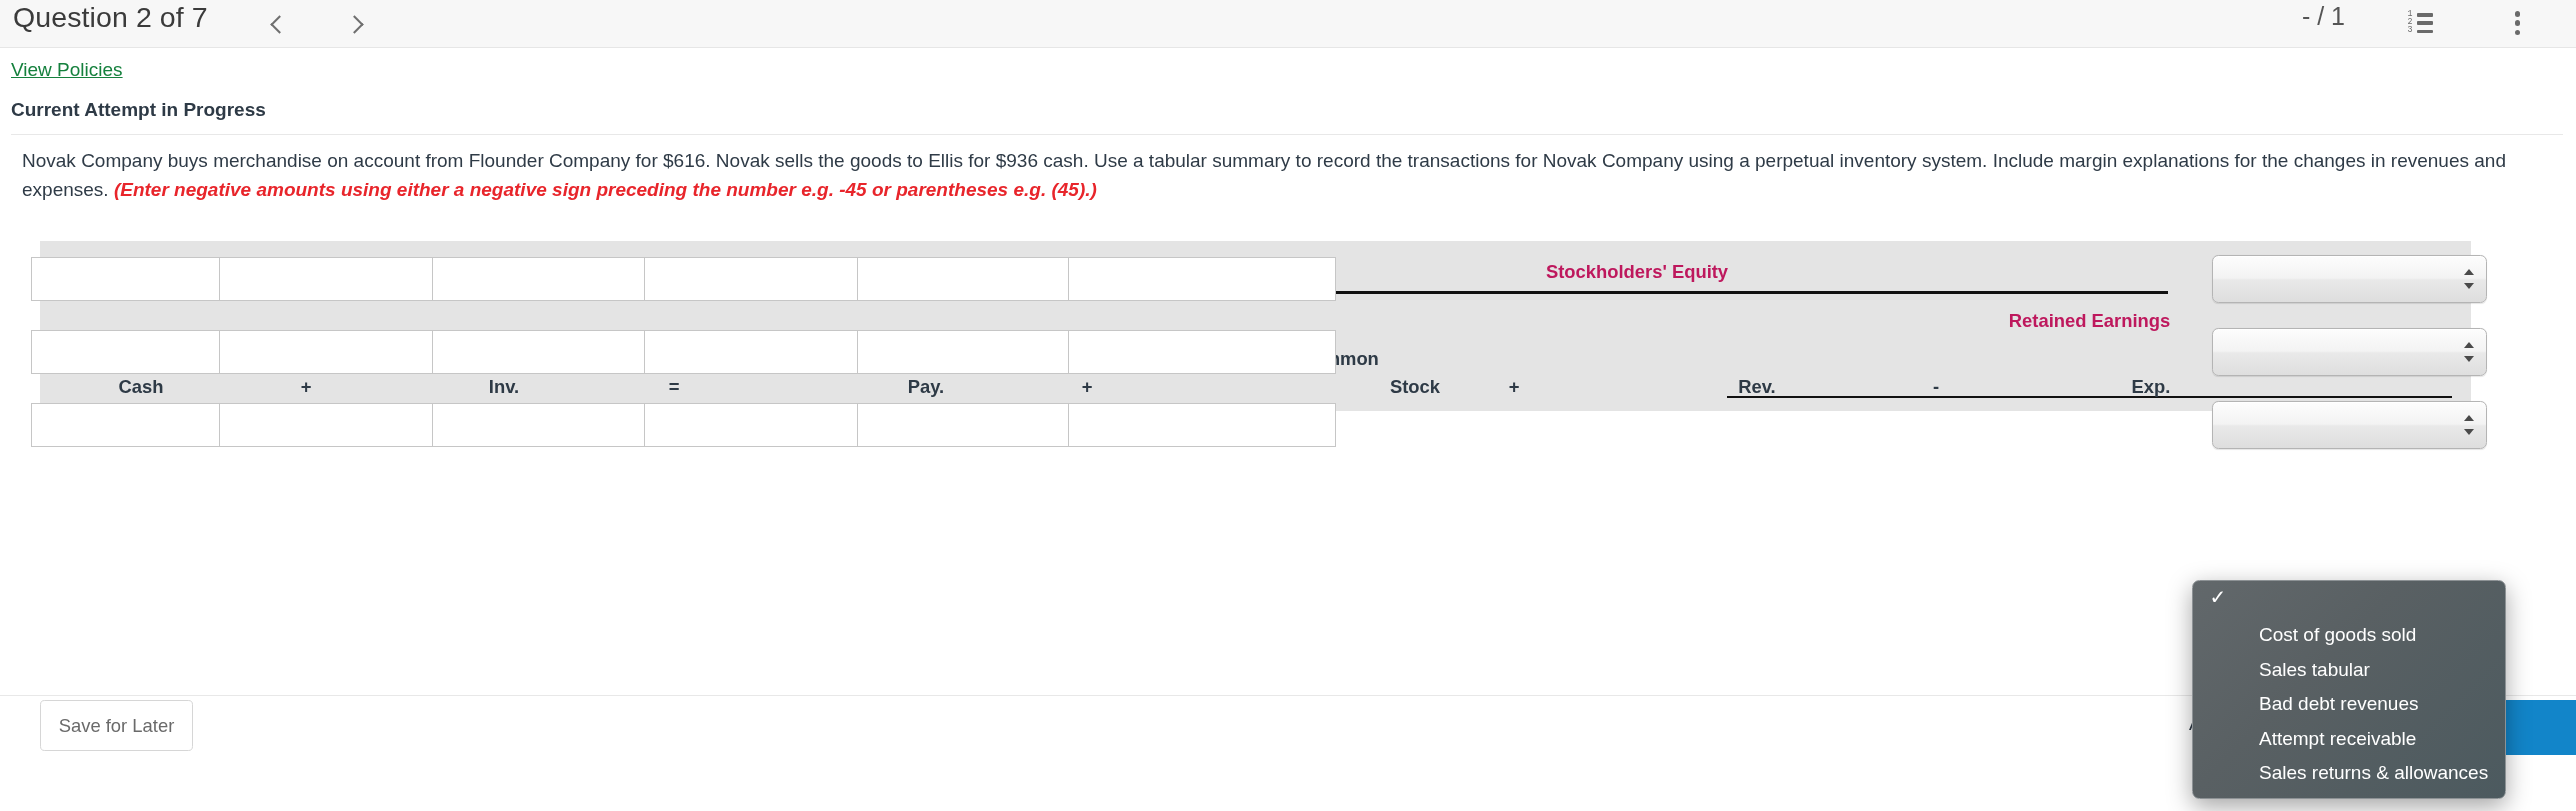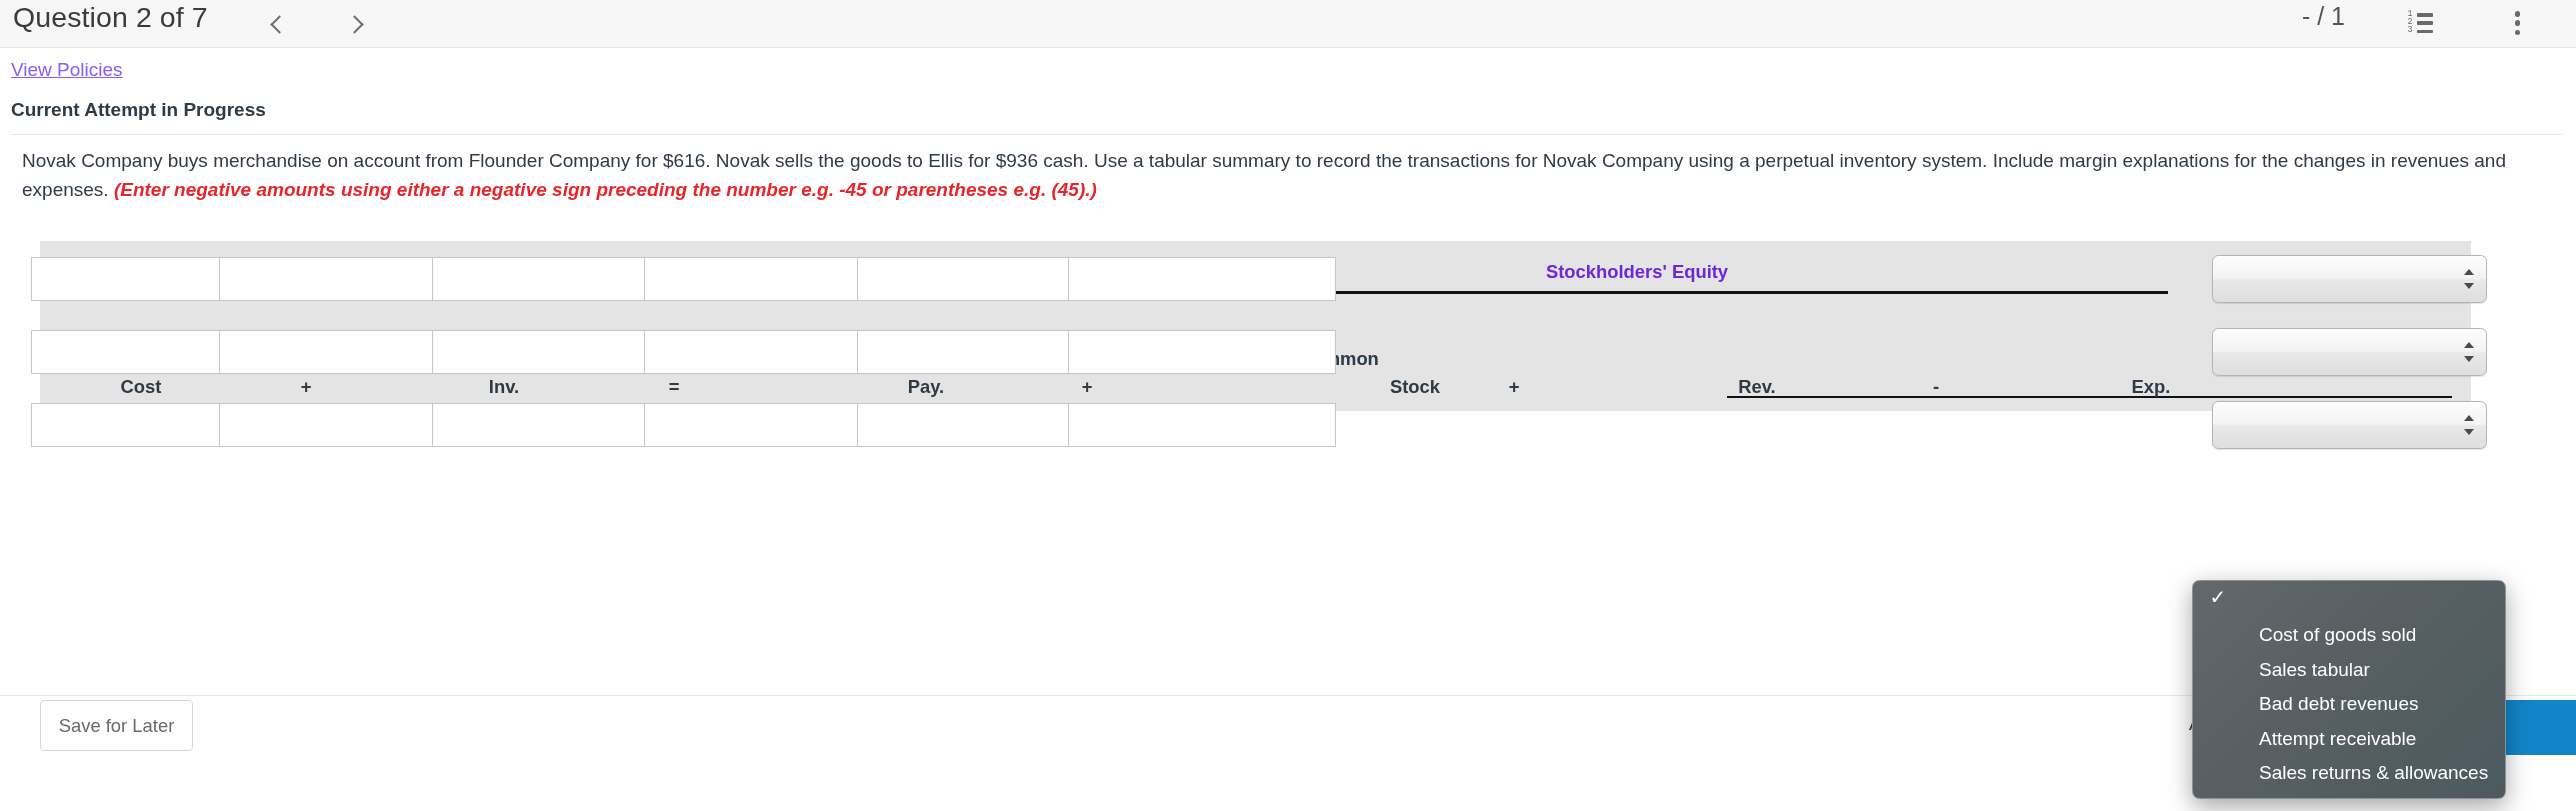--- a/index.html
+++ b/index.html
@@ -90,21 +90,21 @@
   }
   .dots3 i:nth-child(1) { top: 0; }
   .dots3 i:nth-child(2) { top: 9.2px; }
   .dots3 i:nth-child(3) { top: 18.4px; }
 
   
   .view-policies {
     position: absolute;
     left: 11px; top: 59px;
     font-size: 19px;
-    color: #8b5cf6;
+    color: #15803d;
     cursor: pointer;
   }
   .attempt-label {
     position: absolute;
     left: 11px; top: 99px;
     font-size: 19px;
     font-weight: bold;
     color: #2e3a46;
   }
   .divider-top {
@@ -141,21 +141,21 @@
   }
   .hdr-row1 { position: relative; height: 51px; }
   .hdr-row2 { position: relative; height: 53px; }
   .hdr-row3 { position: relative; height: 66px; }
 
   .hcell {
     position: absolute;
     text-align: center;
     font-size: 18.4px;
     font-weight: bold;
-    color: #6d28d9;
+    color: #be185d;
     white-space: nowrap;
   }
   .hcell.op { font-weight: normal; font-size: 17.4px; color: #3a4550; }
   .hcell2 {
     position: absolute;
     text-align: center;
     font-size: 18.4px;
     font-weight: bold;
     color: #2e3a46;
     line-height: 27.5px;
@@ -347,25 +347,26 @@
       <div class="hdr-row1">
         <div class="hcell" style="left:248px; top:20px; width:165px;">Assets</div>
         <div class="hcell op" style="left:643px; top:20px; width:55px;">=</div>
         <div class="hcell" style="left:785px; top:20px; width:165px;">Liabilities</div>
         <div class="hcell op" style="left:1037px; top:20px; width:55px;">+</div>
         <div class="hcell" style="left:1441px; top:20px; width:312px;">Stockholders' Equity</div>
         <div class="rule-assets"></div>
       </div>
 
       <div class="hdr-row2">
+        <div class="hcell" style="left:1687px; top:18.4px; width:725px;">Retained Earnings</div>
         <div class="rule-re"></div>
       </div>
 
       <div class="hdr-row3">
-        <div class="hcell2" style="left:0px;    top:27.5px; width:202px;">Cost</div>
+        <div class="hcell2" style="left:0px;    top:27.5px; width:202px;">Cash</div>
         <div class="hcell2" style="left:220px;  top:27.5px; width:92px;">+</div>
         <div class="hcell2" style="left:363px;  top:27.5px; width:202px;text-align:center;">Inv.</div>
         <div class="hcell2" style="left:588px;  top:27.5px; width:92px;">=</div>
         <div class="hcell2" style="left:785px;  top:0px;  width:202px;">Accts.</div>
         <div class="hcell2" style="left:785px;  top:27.5px; width:202px;">Pay.</div>
         <div class="hcell2" style="left:1001px; top:27.5px; width:92px;">+</div>
         <div class="hcell2" style="left:1198px; top:0px;  width:202px;">Common</div>
         <div class="hcell2" style="left:1198px; top:27.5px; width:202px;text-align:right;">Stock</div>
         <div class="hcell2" style="left:1428px; top:27.5px; width:92px;">+</div>
         <div class="hcell2" style="left:1616px; top:27.5px; width:202px;">Rev.</div>

